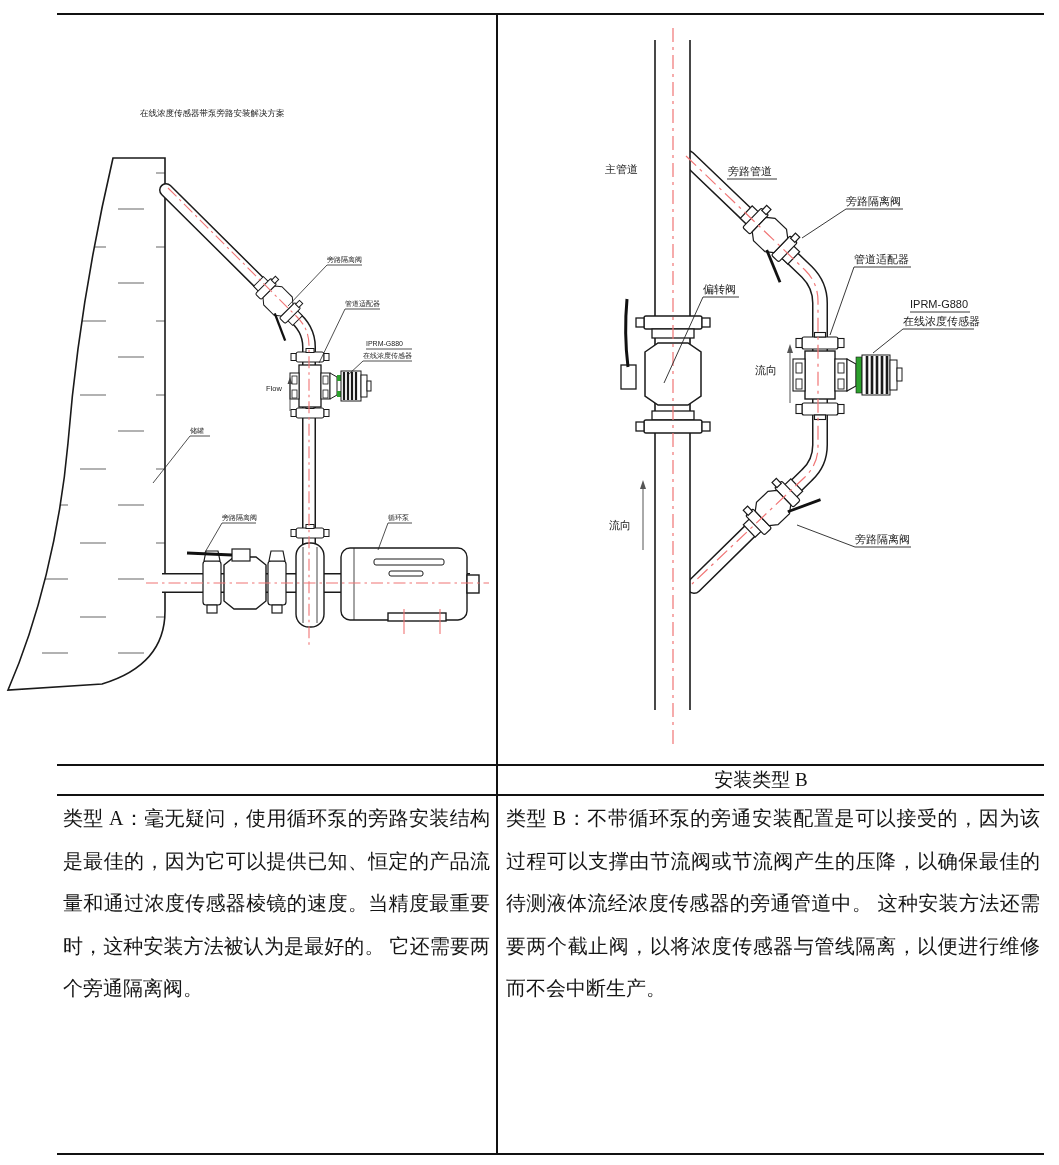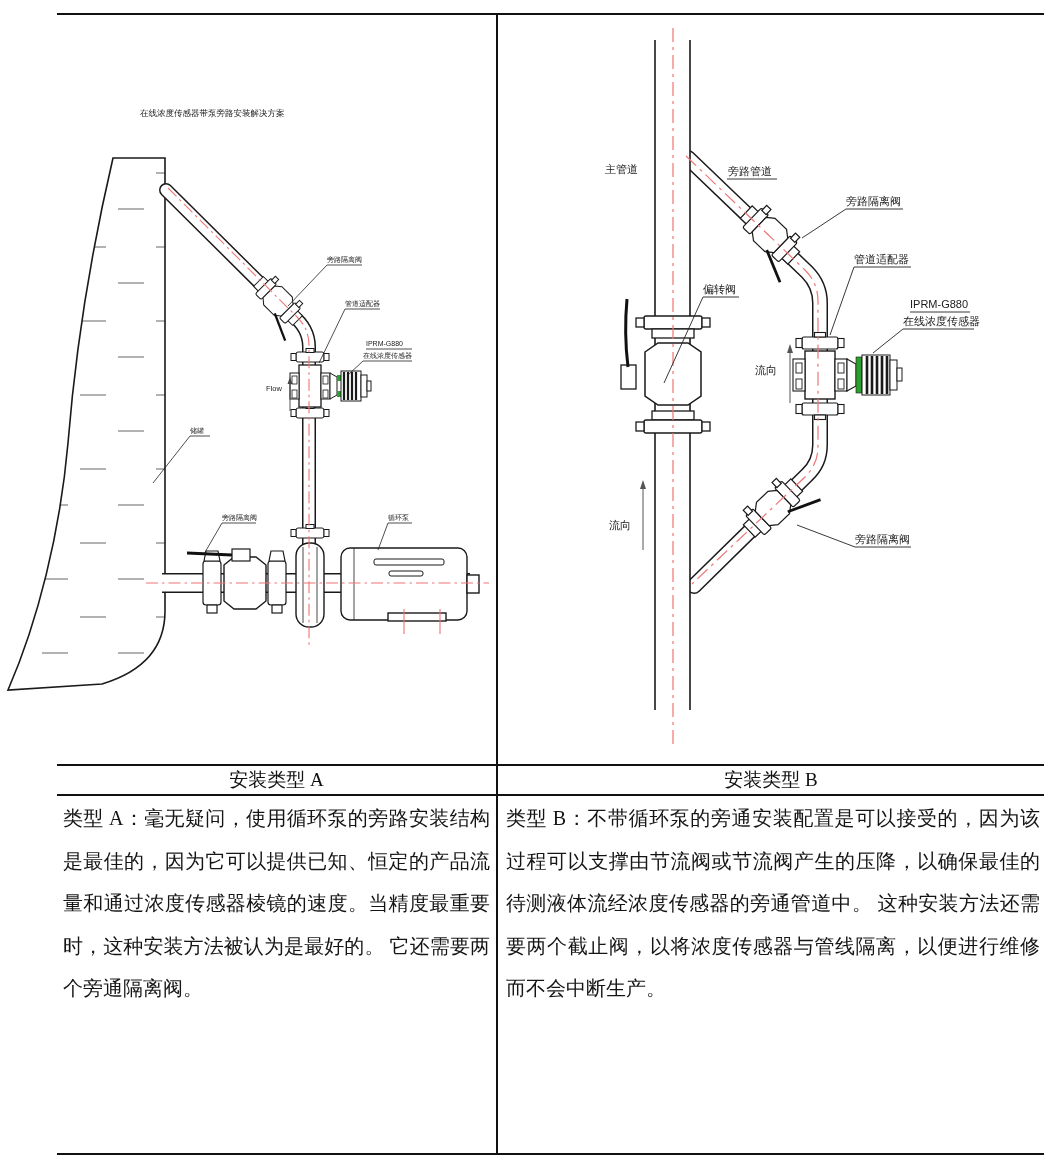--- a/index.html
+++ b/index.html
@@ -257,22 +257,21 @@
     <text class="lbl-r" x="108" y="160">主管道</text>
     <text class="lbl-r" x="231" y="162">旁路管道</text>
     <text class="lbl-r" x="349" y="192">旁路隔离阀</text>
     <text class="lbl-r" x="357" y="250">管道适配器</text>
     <text class="lbl-r" x="413" y="295">IPRM-G880</text>
     <text class="lbl-r" x="406" y="312">在线浓度传感器</text>
     <text class="lbl-r" x="206" y="280">偏转阀</text>
     <text class="lbl-r" x="358" y="530">旁路隔离阀</text>
   </svg>
 
-  <div class="hdr" style="left:57px;width:439px;">安装类型 A</div>
-  <div class="hdr" style="left:498px;width:546px;">安装类型 B</div>
+  <div class="hdr" style="left:488px;width:546px;">安装类型 B</div>
 
   <div class="cellText" style="left:63px;width:427px;">
     <p>类型 A：毫无疑问，使用循环泵的旁路安装结构是最佳的，因为它可以提供已知、恒定的产品流量和通过浓度传感器棱镜的速度。当精度最重要时，这种安装方法被认为是最好的。 它还需要两个旁通隔离阀。</p>
   </div>
   <div class="cellText" style="left:506px;width:534px;">
     <p>类型 B：不带循环泵的旁通安装配置是可以接受的，因为该过程可以支撑由节流阀或节流阀产生的压降，以确保最佳的待测液体流经浓度传感器的旁通管道中。 这种安装方法还需要两个截止阀，以将浓度传感器与管线隔离，以便进行维修而不会中断生产。</p>
   </div>
 
 </div>
 

